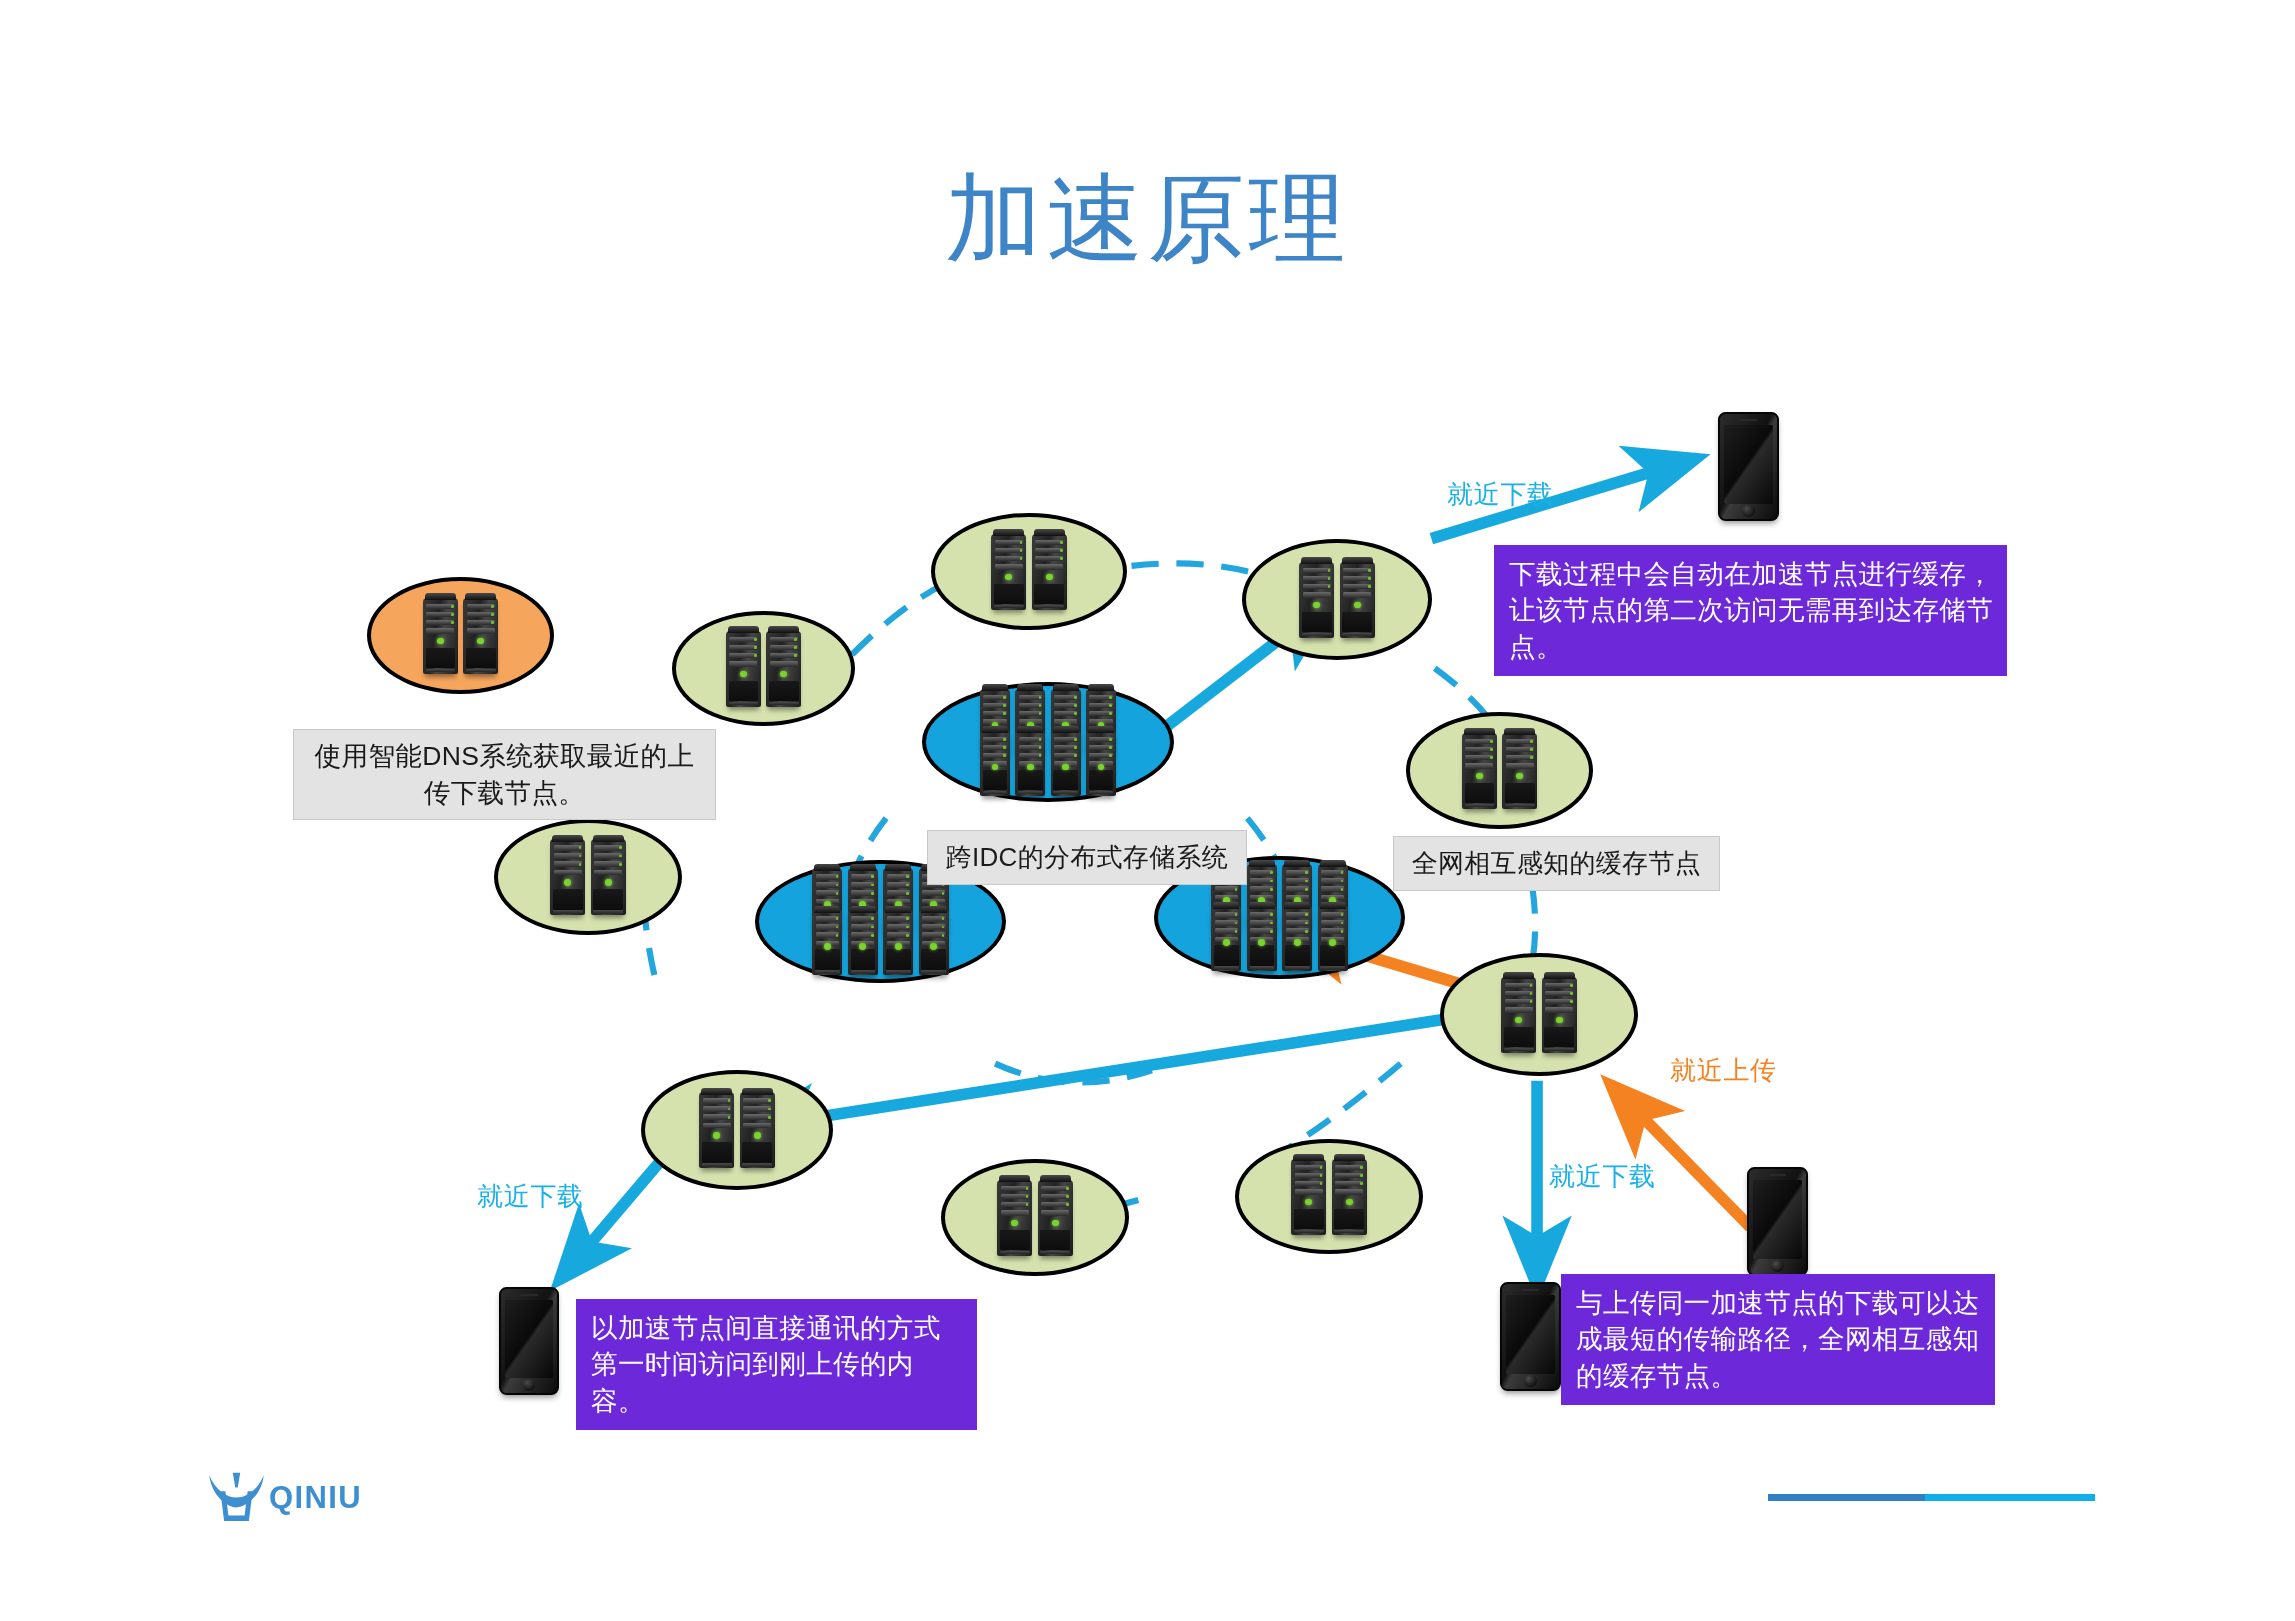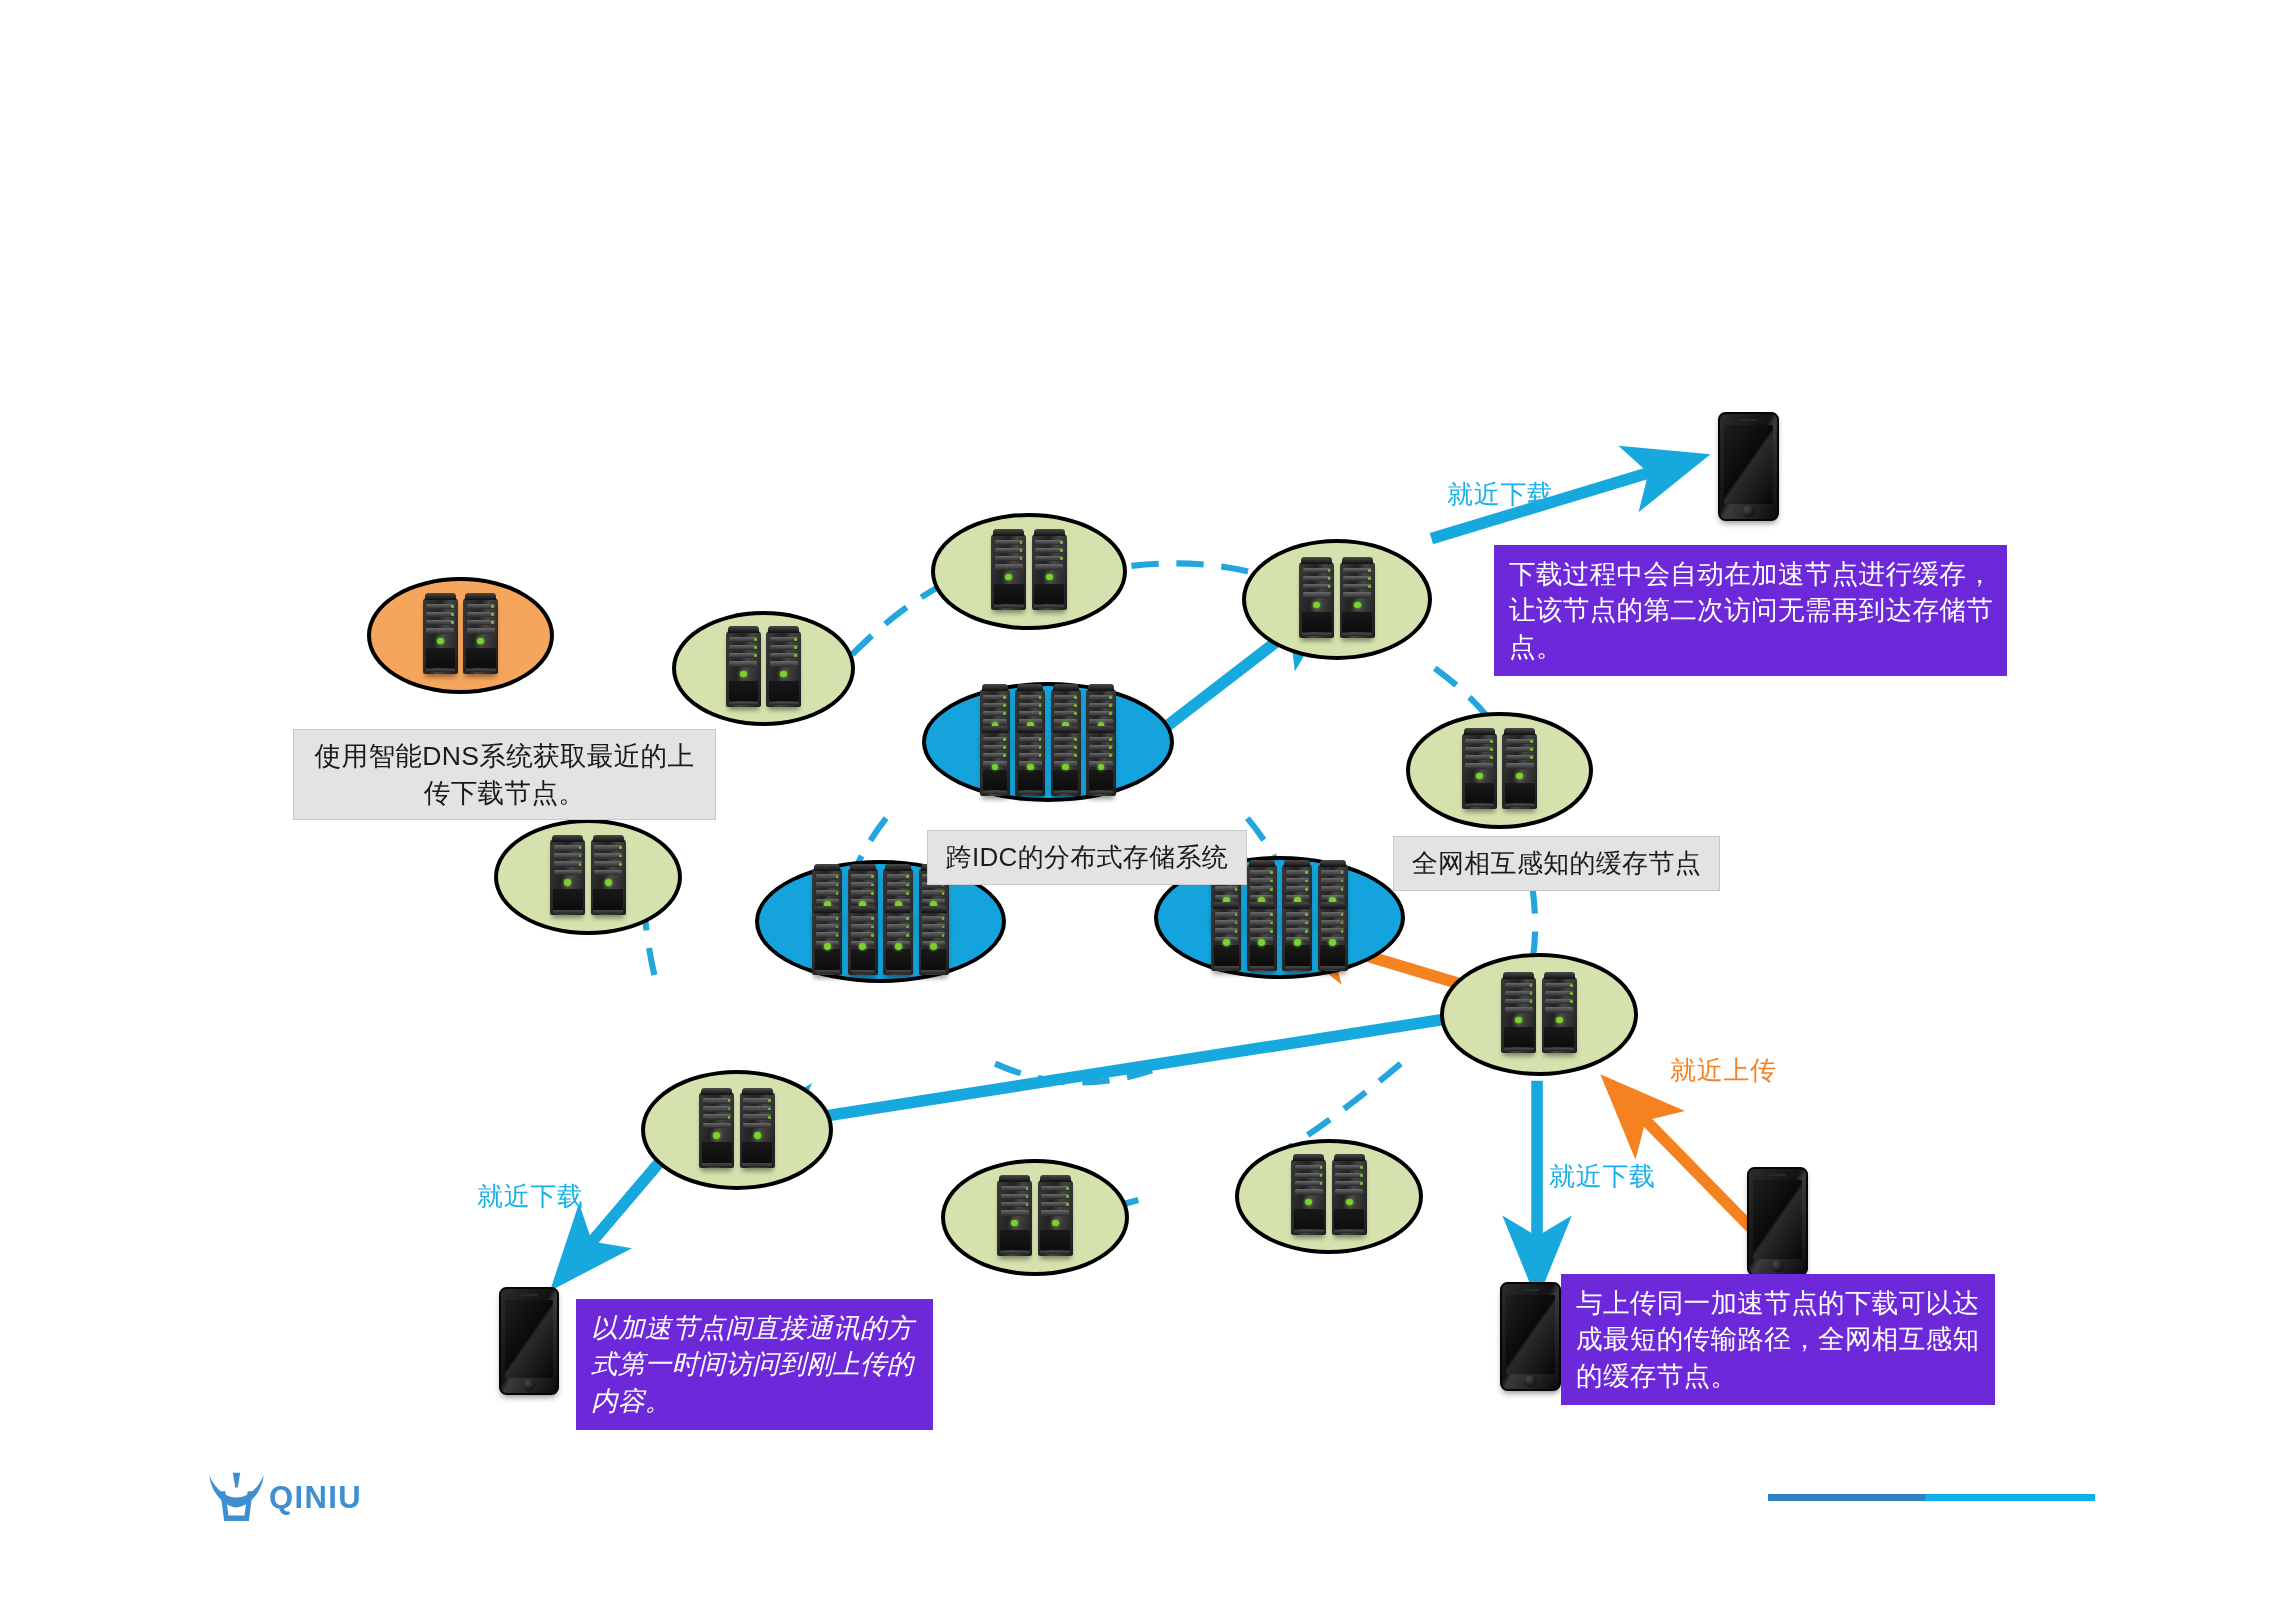--- a/index.html
+++ b/index.html
@@ -236,20 +236,21 @@
     letter-spacing: 1.4px;
     margin-left: 1px;
     font-family: "Liberation Sans", "DejaVu Sans", sans-serif;
   }
 </style>
 </head>
 <body>
 
 <div id="slide">
 
+  <div id="slide-title">加速原理</div>
 
   <svg id="net-svg" viewBox="0 0 3367 2379" preserveAspectRatio="none">
     <defs>
       <marker id="arrow-blue" markerWidth="9" markerHeight="9" refX="6.2" refY="3.4" orient="auto" markerUnits="strokeWidth">
         <path d="M0,0.4 L7.4,3.4 L0,6.4 L1.8,3.4 Z" fill="#17a9dd"></path>
       </marker>
       <marker id="arrow-orange" markerWidth="9" markerHeight="9" refX="6.2" refY="3.4" orient="auto" markerUnits="strokeWidth">
         <path d="M0,0.4 L7.4,3.4 L0,6.4 L1.8,3.4 Z" fill="#f58220"></path>
       </marker>
     </defs>
@@ -1135,21 +1136,21 @@
   </div>
 
   <div class="callout grey" style="left:293px; top:729px; width:423px;">使用智能DNS系统获取最近的上传下载节点。</div>
 
   <div class="callout grey oneline" style="left:927px; top:830px;">跨IDC的分布式存储系统</div>
 
   <div class="callout grey oneline" style="left:1393px; top:836px;">全网相互感知的缓存节点</div>
 
   <div class="callout blue" style="left:1494px; top:545px; width:513px;">下载过程中会自动在加速节点进行缓存，让该节点的第二次访问无需再到达存储节点。</div>
 
-  <div class="callout blue" style="left:576px; top:1299px; width:357px;font-style:italic;">以加速节点间直接通讯的方式第一时间访问到刚上传的内容。</div>
+  <div class="callout blue" style="left:576px; top:1299px; width:401px;">以加速节点间直接通讯的方式第一时间访问到刚上传的内容。</div>
 
   <div class="callout blue" style="left:1561px; top:1274px; width:434px;">与上传同一加速节点的下载可以达成最短的传输路径，全网相互感知的缓存节点。</div>
 
   <div class="flow-label blue" style="left:1447px; top:477px;">就近下载</div>
 
   <div class="flow-label blue" style="left:477px; top:1179px;">就近下载</div>
 
   <div class="flow-label blue" style="left:1549px; top:1159px;">就近下载</div>
 
   <div class="flow-label orange" style="left:1670px; top:1053px;">就近上传</div>

